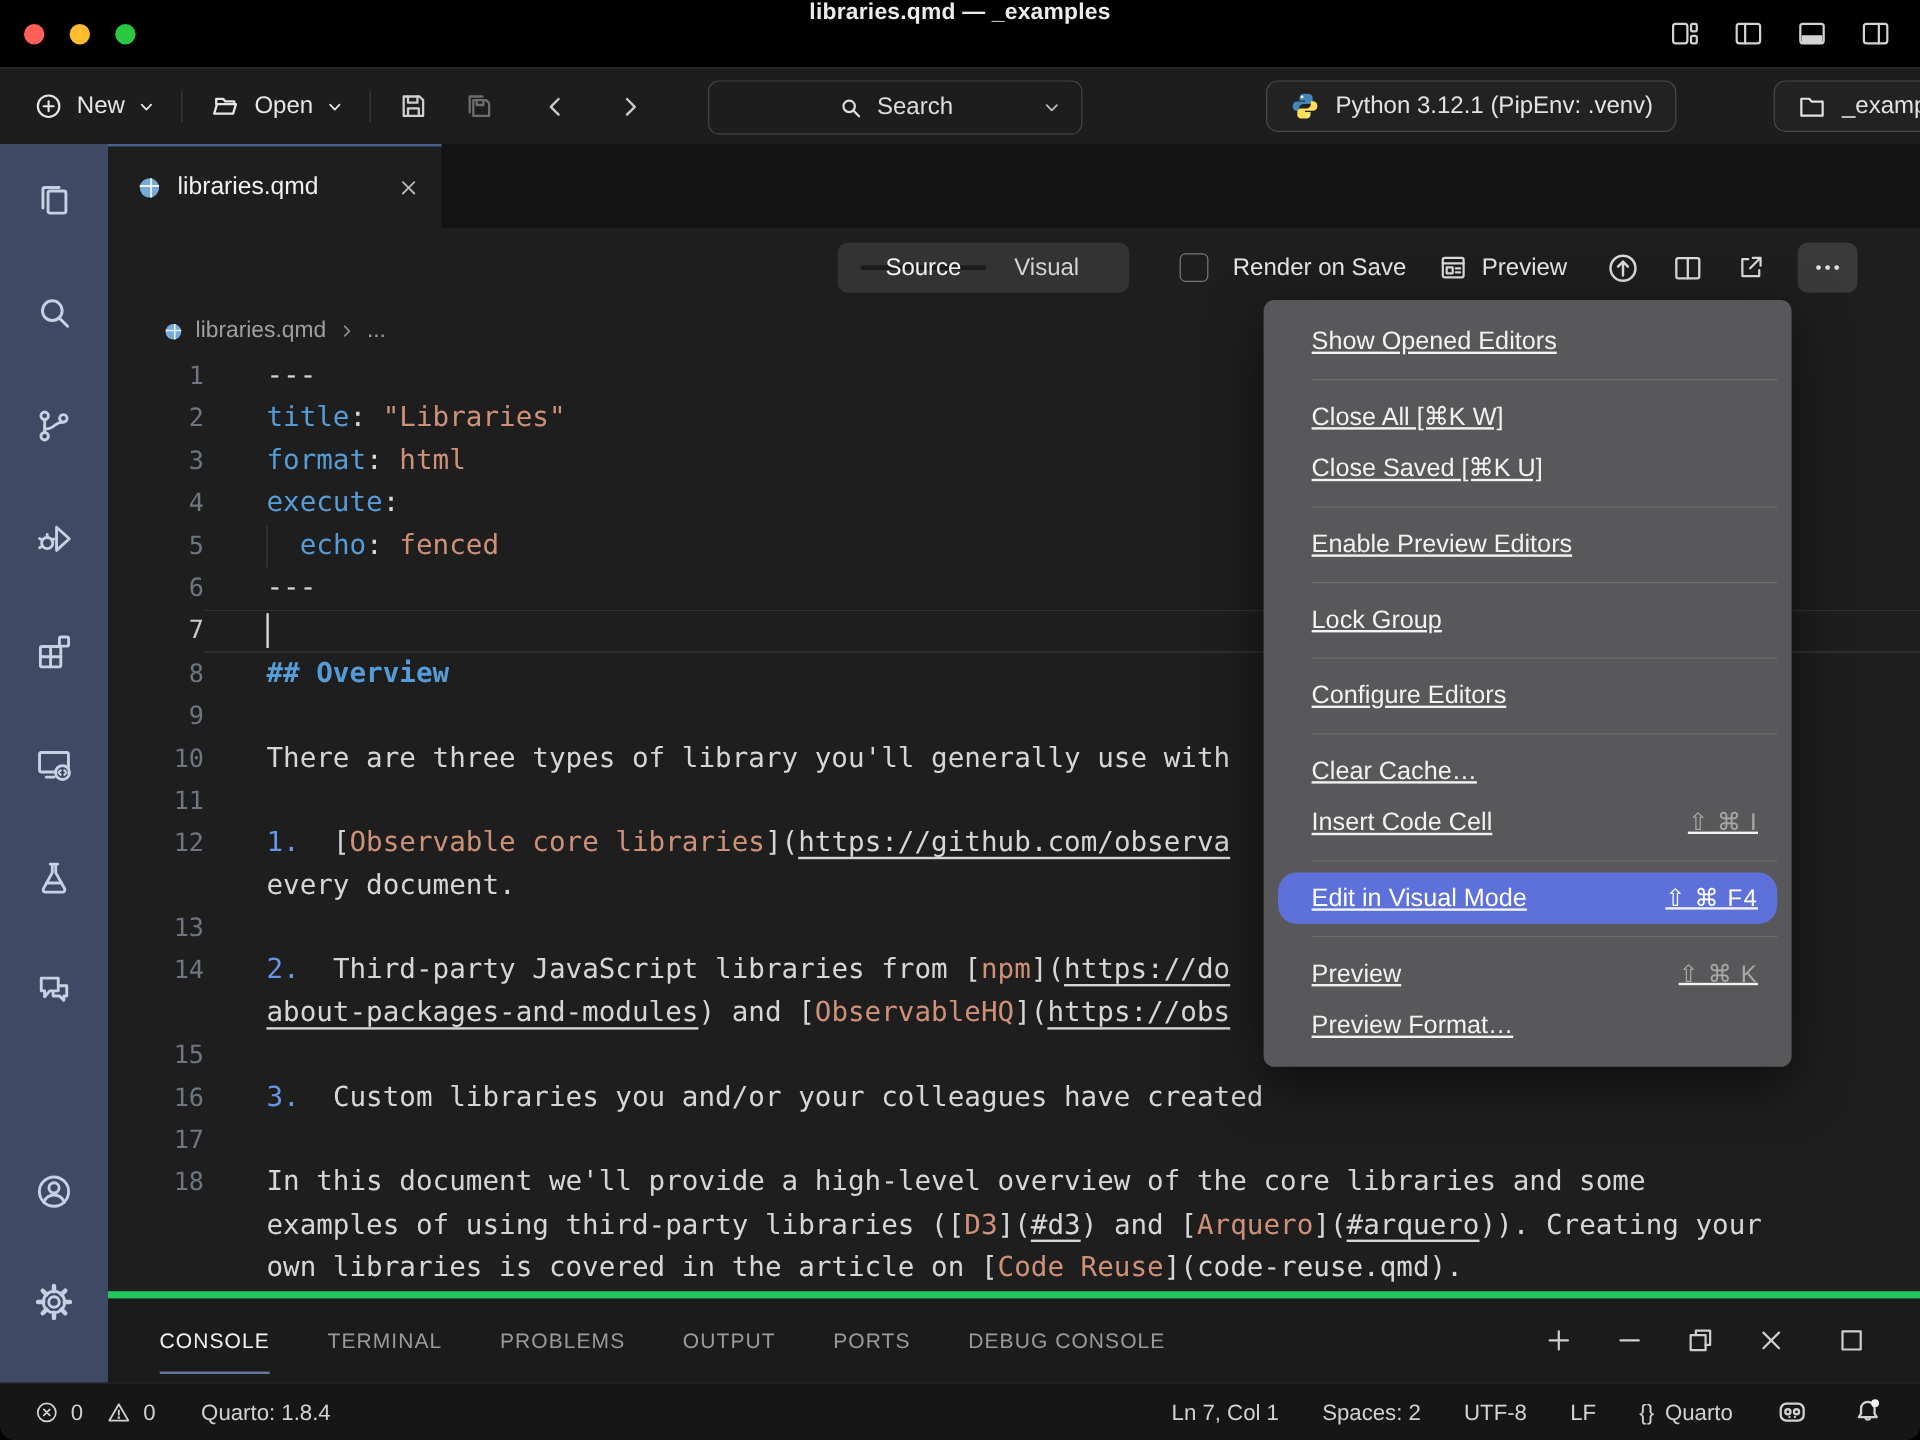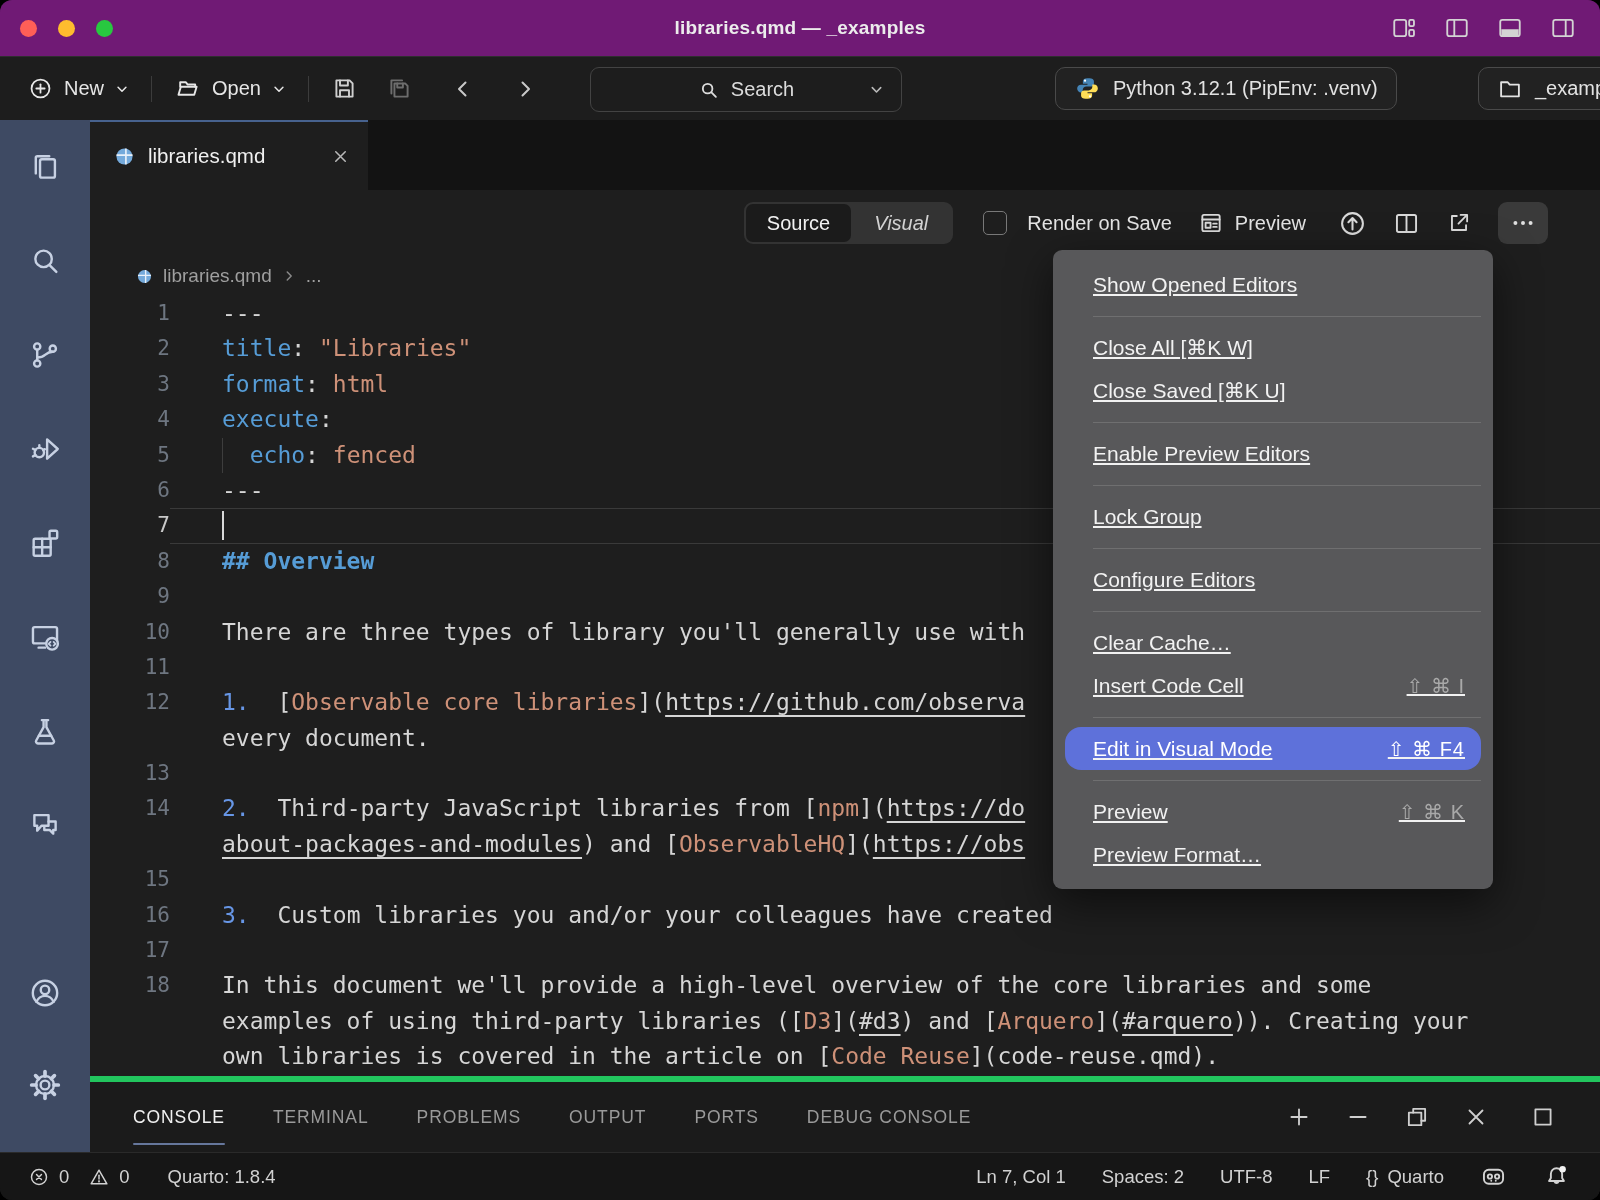--- a/index.html
+++ b/index.html
@@ -2,21 +2,21 @@
 <html><head>
 <meta charset="utf-8">
 <style>
   html,body{margin:0;padding:0;background:#000;}
   .window{position:relative;width:1600px;height:1200px;background:#1e1e1e;border-radius:12px;overflow:hidden;
           font-family:"Liberation Sans",sans-serif;color:#d6d6d6;-webkit-font-smoothing:antialiased;}
   svg{display:block;}
   .stk{fill:none;stroke:currentColor;stroke-width:1.7;stroke-linecap:round;stroke-linejoin:round;}
 
   
-  .titlebar{height:56px;background:#701a75;position:relative;display:flex;align-items:center;}
+  .titlebar{height:56px;background:#000000;position:relative;display:flex;}
   .lights{position:absolute;left:20px;top:20px;display:flex;gap:21px;}
   .light{width:17px;height:17px;border-radius:50%;}
   .l-red{background:#ff5f57;} .l-yellow{background:#febc2e;} .l-green{background:#28c840;}
   .wtitle{flex:1;text-align:center;font-size:19px;font-weight:700;color:#ececec;letter-spacing:.2px;}
   .winicons{position:absolute;right:24px;top:15px;display:flex;gap:27px;color:#d3d3d3;}
 
   
   .toolbar{height:63px;background:#1d1d1d;border-top:1px solid #2e2e2e;display:flex;align-items:center;
            padding-left:28px;position:relative;}
   .tbtn{display:flex;align-items:center;gap:11px;font-size:20px;color:#e6e6e6;}
@@ -41,23 +41,23 @@
 
   
   .tabbar{height:70px;background:#131313;display:flex;}
   .tab{width:278px;box-sizing:border-box;background:#1e1e1e;border-top:2px solid #47628e;display:flex;align-items:center;
        gap:13px;padding:0 18px 0 24px;font-size:20.5px;color:#f0f0f0;}
   .tabclose{margin-left:auto;color:#b9b9b9;}
 
   
   .edtoolbar{height:66px;background:#1e1e1e;display:flex;align-items:center;justify-content:flex-end;
              padding-right:52px;gap:26px;color:#dadada;}
-  .seg{background:#333;border-radius:9px;display:flex;padding:2px;height:42px;box-sizing:border-box;margin-right:4px;}
+  .seg{background:#333;border-radius:9px;display:flex;padding:19px;height:42px;box-sizing:border-box;margin-right:16px;}
   .seg-on{background:#1b1b1b;border-radius:7px;padding:0 21px;display:flex;align-items:center;color:#f2f2f2;font-size:20px;}
-  .seg-off{padding:0 23px;display:flex;align-items:center;color:#d2d2d2;font-size:20px;font-style:italic;}
+  .seg-off{padding:0 23px;display:flex;align-items:center;color:#d2d2d2;font-size:20px;}
   .cb{width:22px;height:22px;border:1.5px solid #787878;border-radius:5px;margin-right:-6px;}
   .edlabel{font-size:20px;color:#e4e4e4;}
   .pvgroup{display:flex;align-items:center;gap:11px;}
   .morebtn{width:50px;height:42px;background:#3a3a3a;border-radius:9px;display:flex;align-items:center;justify-content:center;color:#e0e0e0;}
 
   
   .breadcrumb{height:40px;display:flex;align-items:center;padding-left:46px;gap:10px;color:#9f9f9f;font-size:19px;}
   .bsep{color:#8a8a8a;}
 
   

